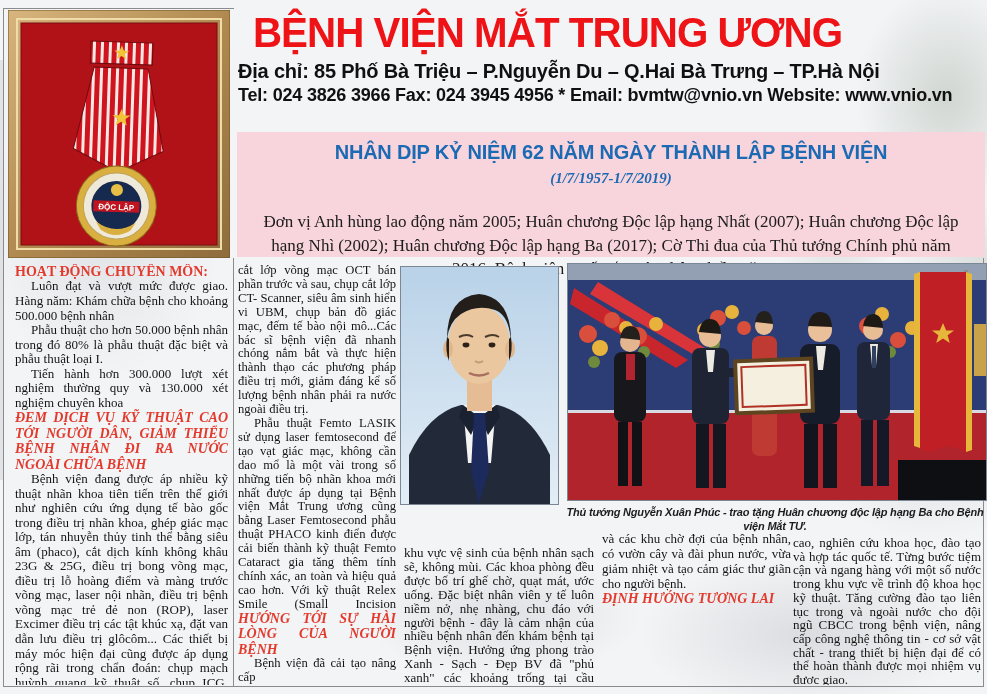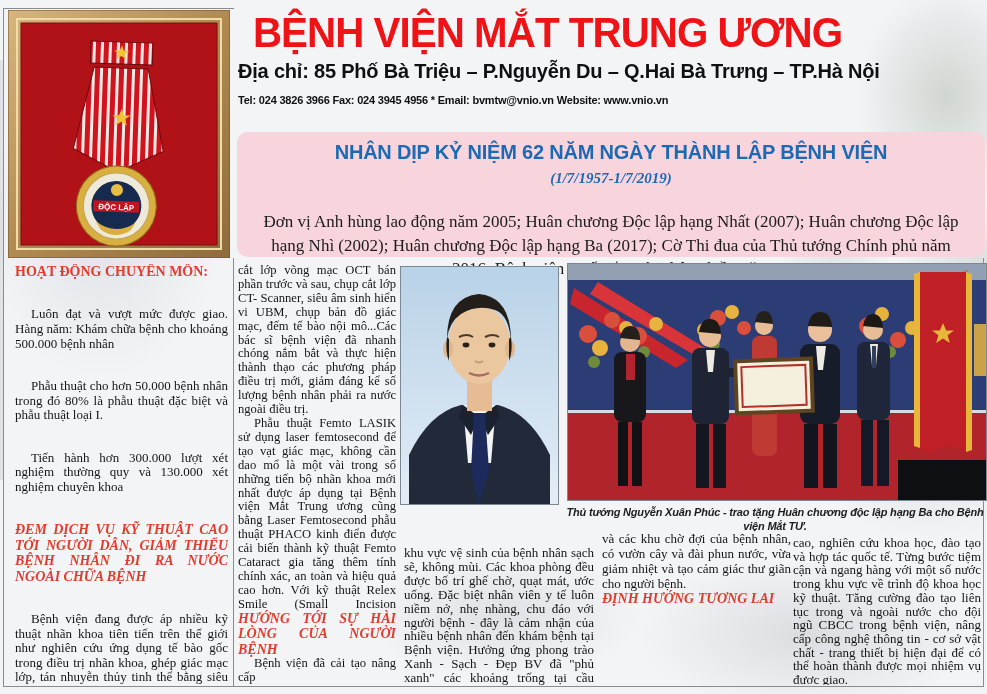--- a/index.html
+++ b/index.html
@@ -25,39 +25,39 @@
       radial-gradient(ellipse 240px 110px at 70% 85%, rgba(110,115,125,.18), transparent 70%),
       radial-gradient(ellipse 160px 120px at 90% 40%, rgba(130,140,130,.16), transparent 70%);}
   
   .rule{position:absolute; background:#8b8b8b;}
   
   .header{position:absolute; left:238px; top:10px; width:748px; text-align:left;
     font-family:"Liberation Sans", sans-serif;}
   .title{font-size:42px; font-weight:bold; letter-spacing:-1px; color:#ee1316;
     transform:scaleX(.96); transform-origin:center; white-space:nowrap; line-height:46px;}
   .addr{margin-top:4px; font-size:20px; font-weight:bold; color:#101010; letter-spacing:-.2px;}
-  .contact{margin-top:11px; font-size:11px; font-weight:bold; color:#101010; letter-spacing:-.2px;}
+  .contact{margin-top:2px; font-size:18px; font-weight:bold; color:#101010; letter-spacing:-.2px;}
   
   .banner{position:absolute; left:237px; top:132px; width:748px; height:125px;
-    background:#f8d4dc; text-align:center; box-sizing:border-box; padding-top:9px;border-radius:11px;}
+    background:#f8d4dc; text-align:center; box-sizing:border-box; padding-top:9px;}
   .banner-h{font-family:"Liberation Sans", sans-serif; font-weight:bold; font-size:20px;
     color:#1b6ab3; letter-spacing:-.2px;}
   .banner-date{font-size:15px; font-weight:bold; font-style:italic; color:#1b6ab3; margin-top:6px;}
   .banner-body{font-size:17px; line-height:23.5px; color:#1b1b1b; margin-top:23px; padding:0 24px;}
   
   .medal-box{position:absolute; left:8px; top:10px; width:222px; height:248px;}
   
   .col{position:absolute; font-size:13px; line-height:14.55px; text-align:justify; overflow:hidden;
     display:flex; flex-direction:column;}
   .col p{margin:0;}
   .ind{text-indent:16px;}
   .red-h{color:#e23b2e; font-weight:bold; font-size:14px; line-height:15.4px; text-align:justify;}
   .clip{flex:1 1 auto; min-height:0; overflow:hidden;}
   .mt{margin-top:6px;font-style:italic;}
-  #col1{left:15px; top:264px; width:213px; height:421px;gap:28px;}
+  #col1{left:15px; top:264px; width:213px; height:421px;}
   #col2{left:238px; top:264px; width:158px; height:421px; font-size:12.6px; line-height:13.9px;}
   #col3{left:404px; top:546px; width:190px; height:139px; line-height:13.9px;}
   #col4{left:602px; top:531px; width:189px; height:154px; line-height:15.1px;}
   #col5{left:793px; top:536px; width:188px; height:149px; line-height:13.7px;}
   
   .photo{position:absolute; overflow:hidden;}
   #portrait{left:400px; top:266px; width:157px; height:237px; border:1px solid #7b8794;}
   #ceremony{left:567px; top:263px; width:418px; height:236px; border:1px solid #7b8794;}
   .caption{position:absolute; font-family:"Liberation Sans", sans-serif; font-weight:bold;
     font-style:italic; font-size:11px; line-height:13.5px; text-align:center; color:#1c1c1c;

